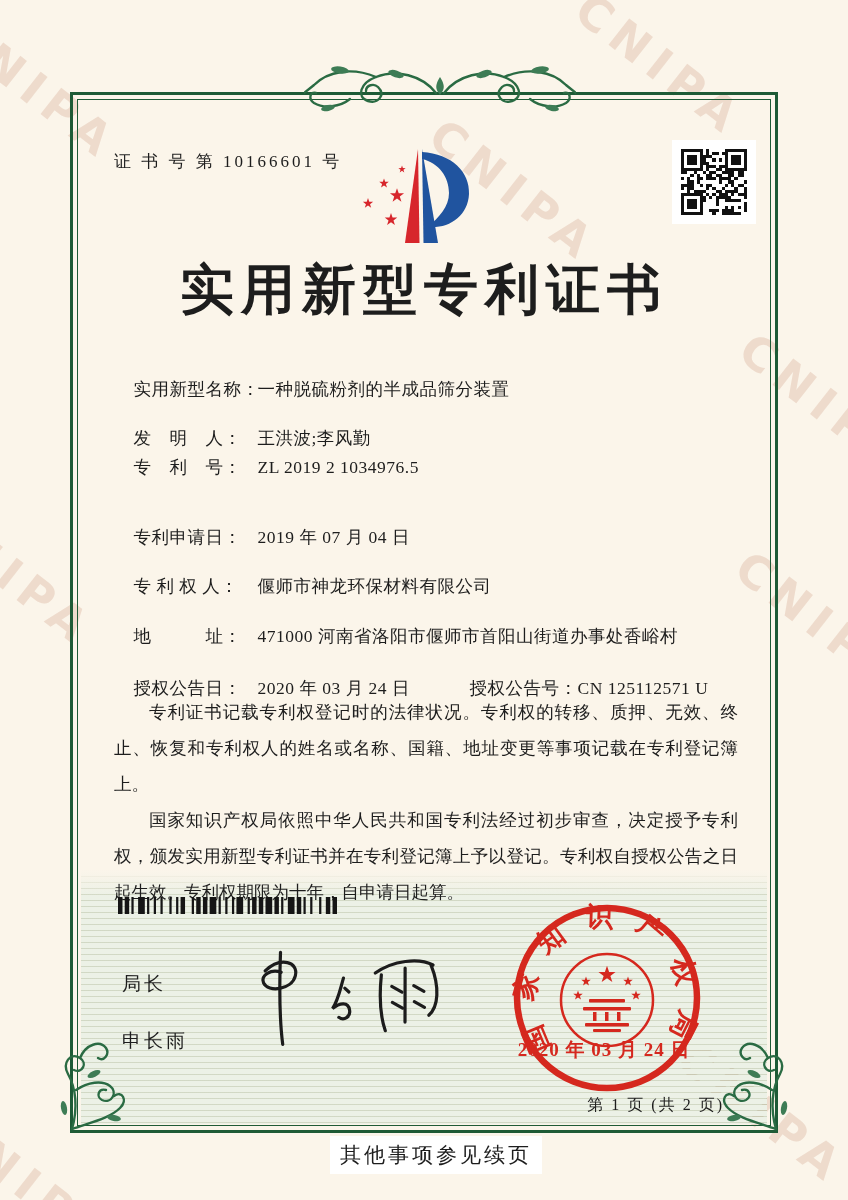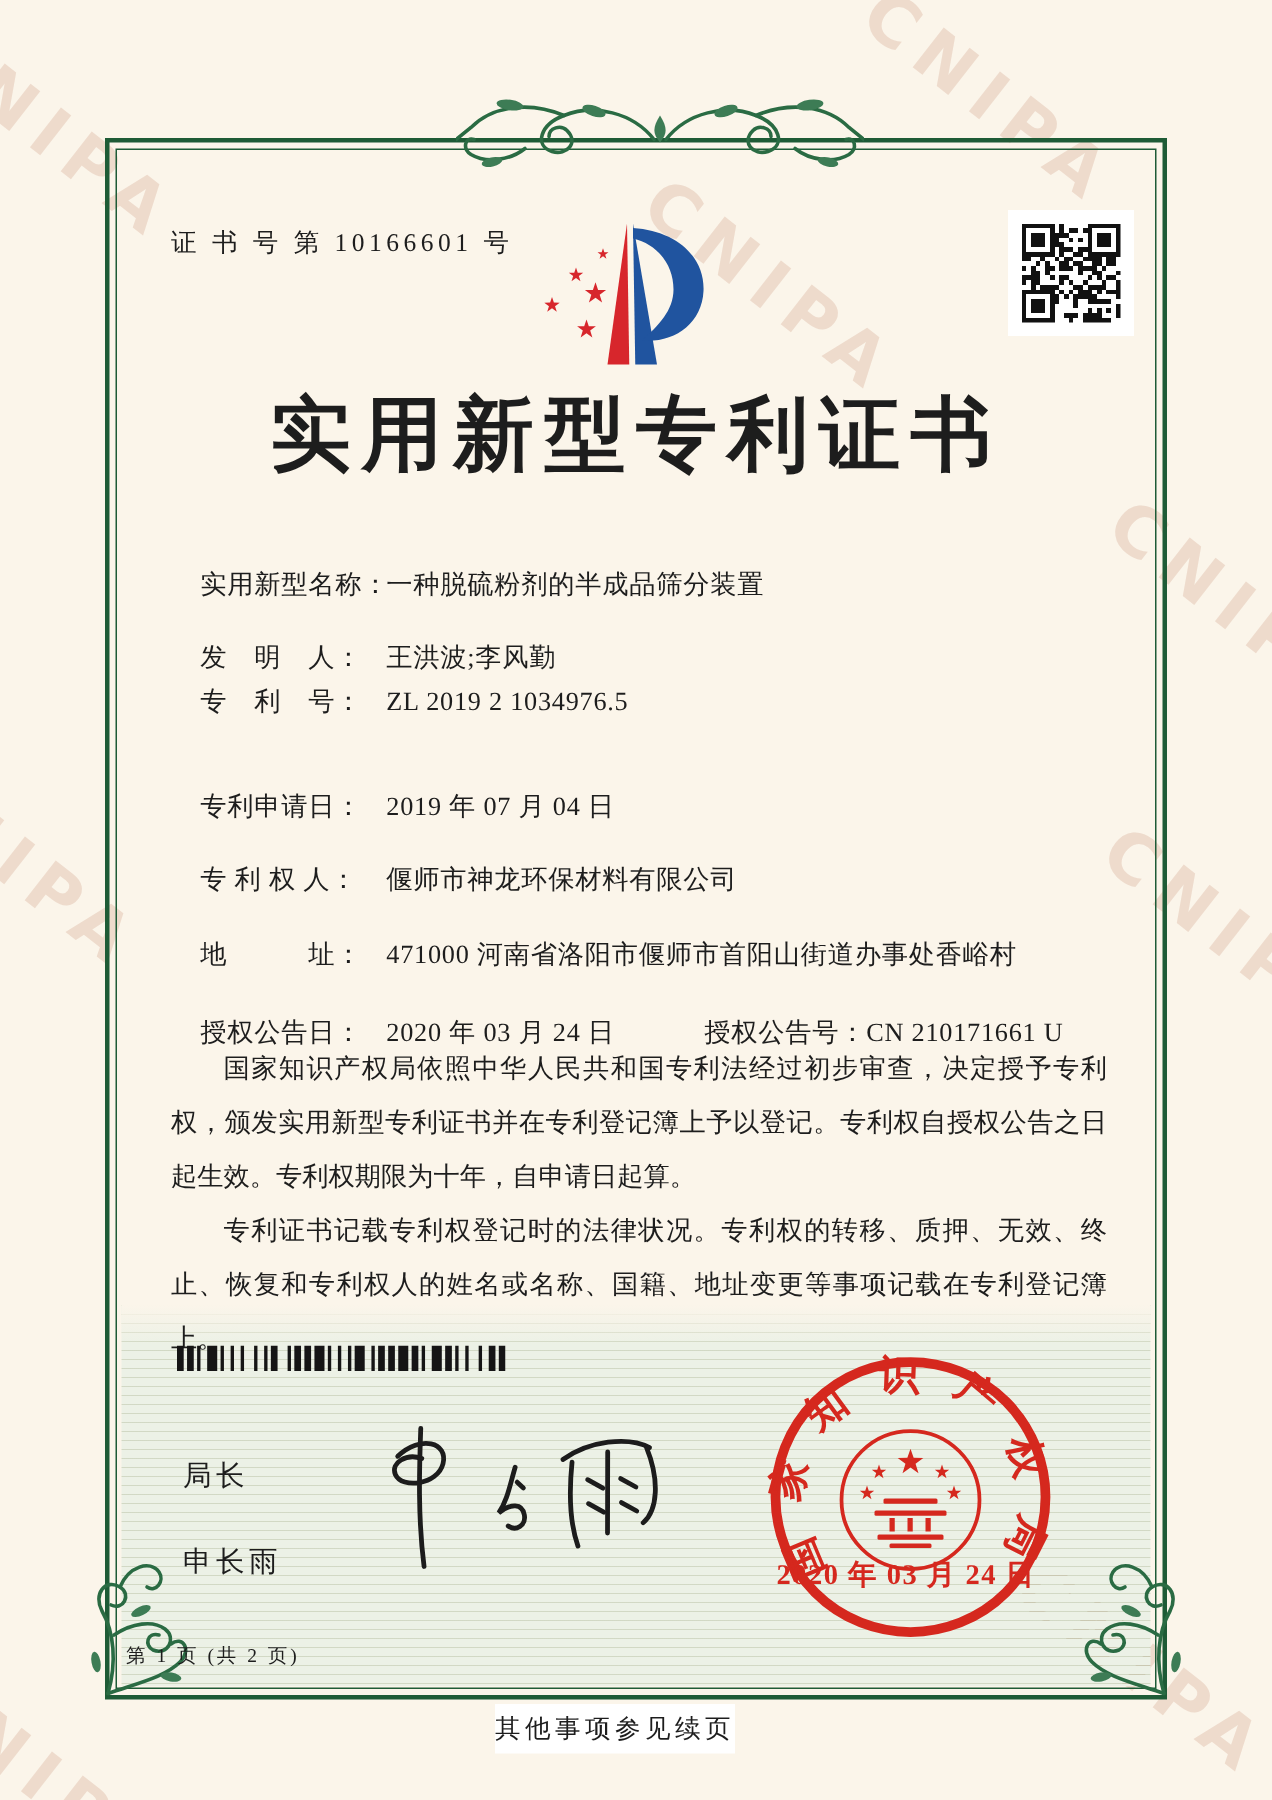--- a/index.html
+++ b/index.html
@@ -53,24 +53,24 @@
   .barcode{position:absolute;left:118px;top:897px;}
   .director-title{position:absolute;left:122px;top:971px;font-size:19px;letter-spacing:3px;
     font-family:"Liberation Sans","DejaVu Sans",sans-serif;}
   .director-name{position:absolute;left:122px;top:1003px;font-size:19px;letter-spacing:3px;
     font-family:"Liberation Sans","DejaVu Sans",sans-serif;margin-top:25px;}
   .signature{position:absolute;left:248px;top:944px;transform:rotate(-2deg);}
   .signature path{fill:none;stroke:#1c1c1c;stroke-width:3.2px;stroke-linecap:round;}
   .seal{position:absolute;left:509px;top:900px;}
   .seal-date{position:absolute;left:514px;top:1037px;width:180px;text-align:center;
     color:var(--seal-red,#cf2014);font-size:19px;font-weight:bold;letter-spacing:1px;}
-  .page-info{position:absolute;left:84px;top:1095px;width:640px;text-align:left;
-    font-size:13px;letter-spacing:2px;}
-  .note{position:absolute;left:330px;top:1136px;background:#fff;padding:5px 0;
-    font-size:17px;letter-spacing:3px;text-align:right;}
+  .page-info{position:absolute;left:84px;top:1095px;width:640px;text-align:right;
+    font-size:16px;letter-spacing:2px;}
+  .note{position:absolute;left:330px;top:1136px;background:#fff;padding:5px 10px;
+    font-size:21px;letter-spacing:3px;text-align:right;}
 </style>
 </head>
 <body>
 
 <svg width="0" height="0" style="position:absolute" aria-hidden="true">
   <defs>
     <path id="star5" d="M12,0 L14.8,8.2 23.4,8.3 16.5,13.5 19.1,21.8 12,16.7 4.9,21.8 7.5,13.5 0.6,8.3 9.2,8.2 Z"></path>
   </defs>
 </svg>
 
@@ -304,26 +304,26 @@
   <div class="row r-filing">
     <span class="lab">专利申请日：</span><span class="val">2019 年 07 月 04 日</span>
   </div>
   <div class="row r-patentee">
     <span class="lab">专 利 权 人：</span><span class="val">偃师市神龙环保材料有限公司</span>
   </div>
   <div class="row r-address">
     <span class="lab">地　　　址：</span><span class="val">471000 河南省洛阳市偃师市首阳山街道办事处香峪村</span>
   </div>
   <div class="row r-grant">
-    <span class="lab">授权公告日：</span><span class="val1">2020 年 03 月 24 日</span><span class="lab2">授权公告号：</span><span class="val">CN 210171661 U</span>
+    <span class="lab">授权公告日：</span><span class="val1">2020 年 03 月 24 日</span><span class="lab2">授权公告号：</span><span class="val">CN 125112571 U</span>
   </div>
 
   <div class="body-text">
+    <p>专利证书记载专利权登记时的法律状况。专利权的转移、质押、无效、终止、恢复和专利权人的姓名或名称、国籍、地址变更等事项记载在专利登记簿上。</p>
     <p>国家知识产权局依照中华人民共和国专利法经过初步审查，决定授予专利权，颁发实用新型专利证书并在专利登记簿上予以登记。专利权自授权公告之日起生效。专利权期限为十年，自申请日起算。</p>
-    <p>专利证书记载专利权登记时的法律状况。专利权的转移、质押、无效、终止、恢复和专利权人的姓名或名称、国籍、地址变更等事项记载在专利登记簿上。</p>
   </div>
 
   <svg id="barcode" class="barcode" width="219" height="17" preserveAspectRatio="none" viewBox="0 0 176.4 17">
       <rect x="0" y="0" width="3.6" height="17" fill="#151515"></rect>
       <rect x="5.4" y="0" width="3.6" height="17" fill="#151515"></rect>
       <rect x="10.8" y="0" width="1.8" height="17" fill="#151515"></rect>
       <rect x="16.200000000000003" y="0" width="5.4" height="17" fill="#151515"></rect>
       <rect x="23.400000000000002" y="0" width="1.8" height="17" fill="#151515"></rect>
       <rect x="28.800000000000004" y="0" width="1.8" height="17" fill="#151515"></rect>
       <rect x="34.2" y="0" width="1.8" height="17" fill="#151515"></rect>

